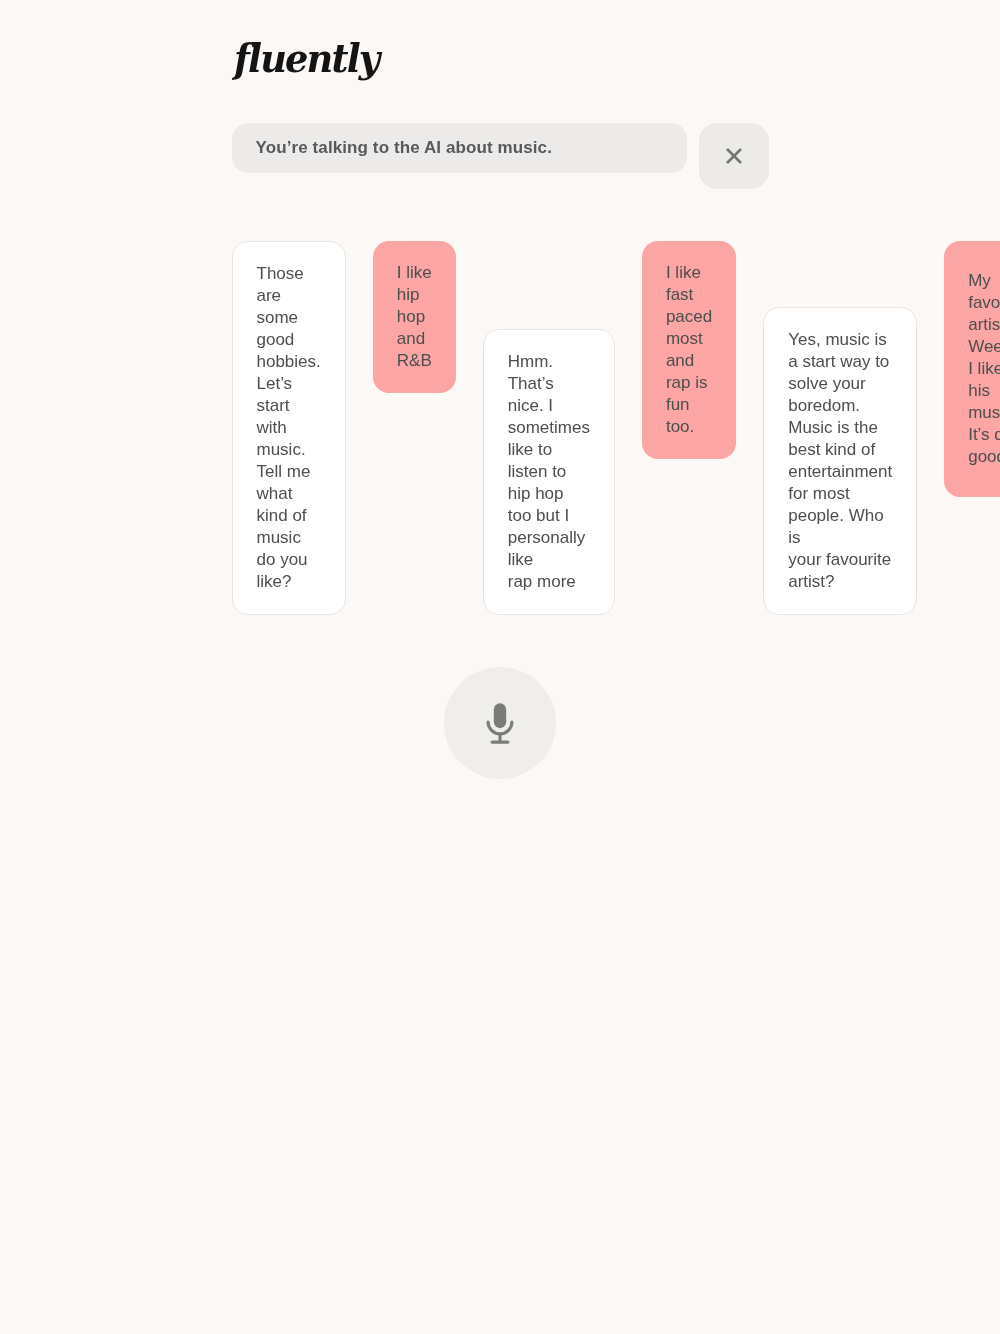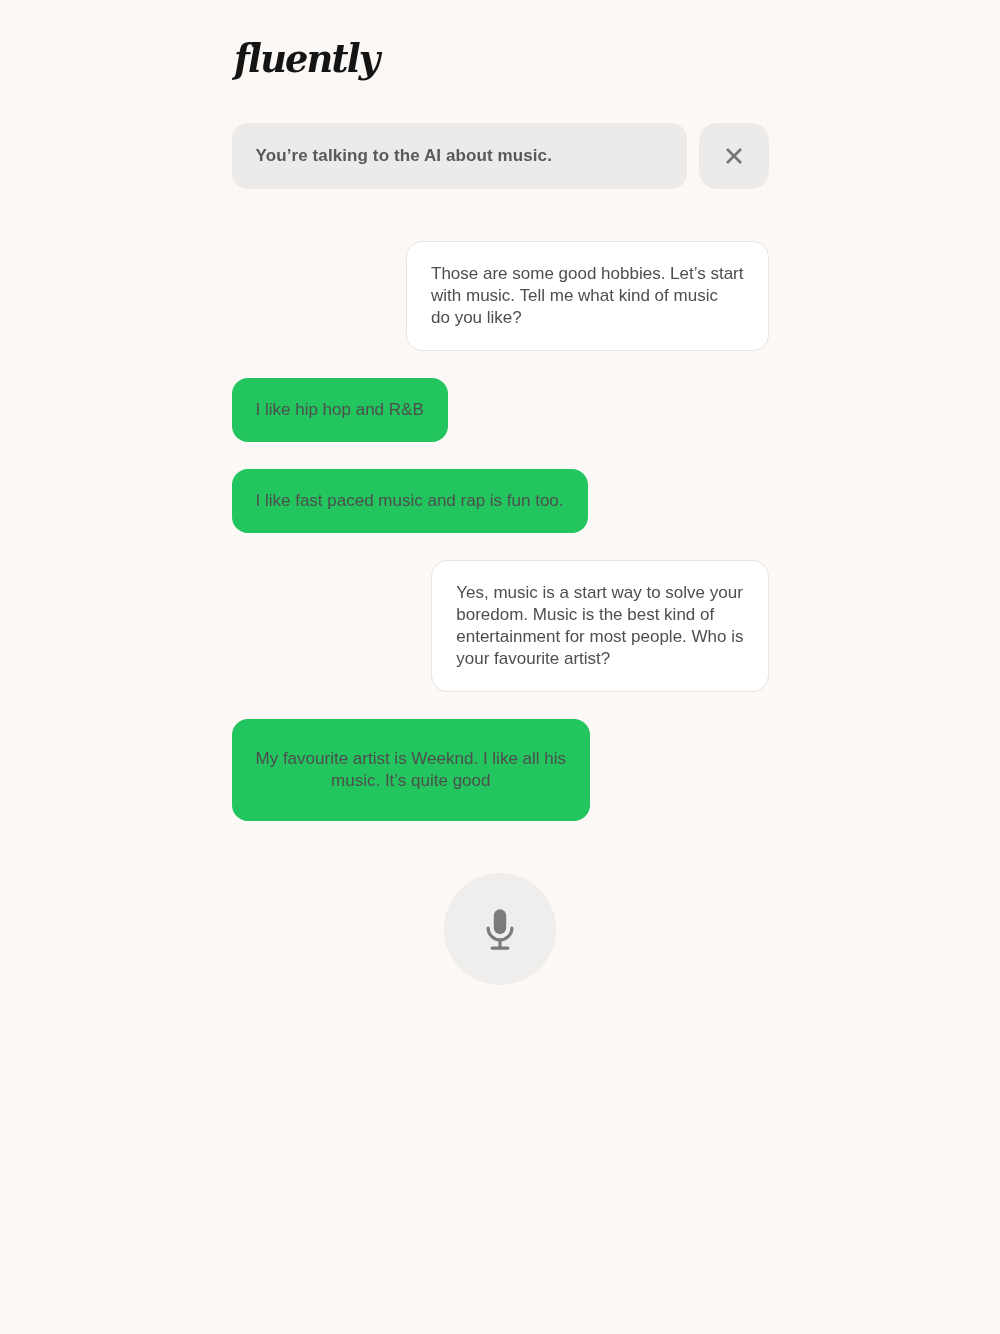--- a/index.html
+++ b/index.html
@@ -30,21 +30,21 @@
   .banner-row {
     display: flex;
     gap: 12px;
     margin-top: 38px;
     align-items: stretch;
   }
   .banner {
     flex: 1;
     background: #ECEBE9;
     border-radius: 16px;
-    height: 66px;
+    height: 50px;
     display: flex;
     align-items: center;
     padding: 0 24px;
   }
   .banner-text {
     font-weight: bold;
     font-size: 17px;
     color: #595959;
     letter-spacing: 0.1px;
   }
@@ -56,42 +56,41 @@
     border: none;
     border-radius: 18px;
     display: flex;
     align-items: center;
     justify-content: center;
     cursor: pointer;
   }
   .messages {
     margin-top: 52px;
     display: flex;
-    flex-direction: column;
+    flex-direction: row;
     gap: 27px;
   }
   .bubble {
     max-width: 385px;
     width: fit-content;
     border-radius: 16px;
     padding: 21px 24px;
     font-size: 17px;
     line-height: 22px;
     color: #4E4E4E;
     white-space: pre-line;
   }
   .bubble.ai {
     background: #FFFFFF;
     border: 1px solid #E8E5E2;
     align-self: flex-end;
   }
   .bubble.user {
-    background: #22c55e;
+    background: #fca5a5;
     align-self: flex-start;
-    text-align: center;
   }
   .bubble.user.roomy {
     padding-top: 29px;
     padding-bottom: 29px;
   }
   .composer {
     display: flex;
     justify-content: center;
     margin-top: 52px;
   }
@@ -126,21 +125,24 @@
         </svg>
       </span>
     </button>
   </div>
 
   <div class="messages">
     <div class="bubble ai"><span>Those are some good hobbies. Let’s start
 with music. Tell me what kind of music
 do you like?</span></div>
     <div class="bubble user"><span>I like hip hop and R&amp;B</span></div>
-    <div class="bubble user"><span>I like fast paced music and rap is fun too.</span></div>
+    <div class="bubble ai"><span>Hmm. That’s nice. I sometimes like to
+listen to hip hop too but I personally like
+rap more</span></div>
+    <div class="bubble user"><span>I like fast paced most and rap is fun too.</span></div>
     <div class="bubble ai"><span>Yes, music is a start way to solve your
 boredom. Music is the best kind of
 entertainment for most people. Who is
 your favourite artist?</span></div>
     <div class="bubble user roomy"><span>My favourite artist is Weeknd. I like all his
 music. It’s quite good</span></div>
   </div>
 
   <div class="composer">
     <button class="mic-btn">

